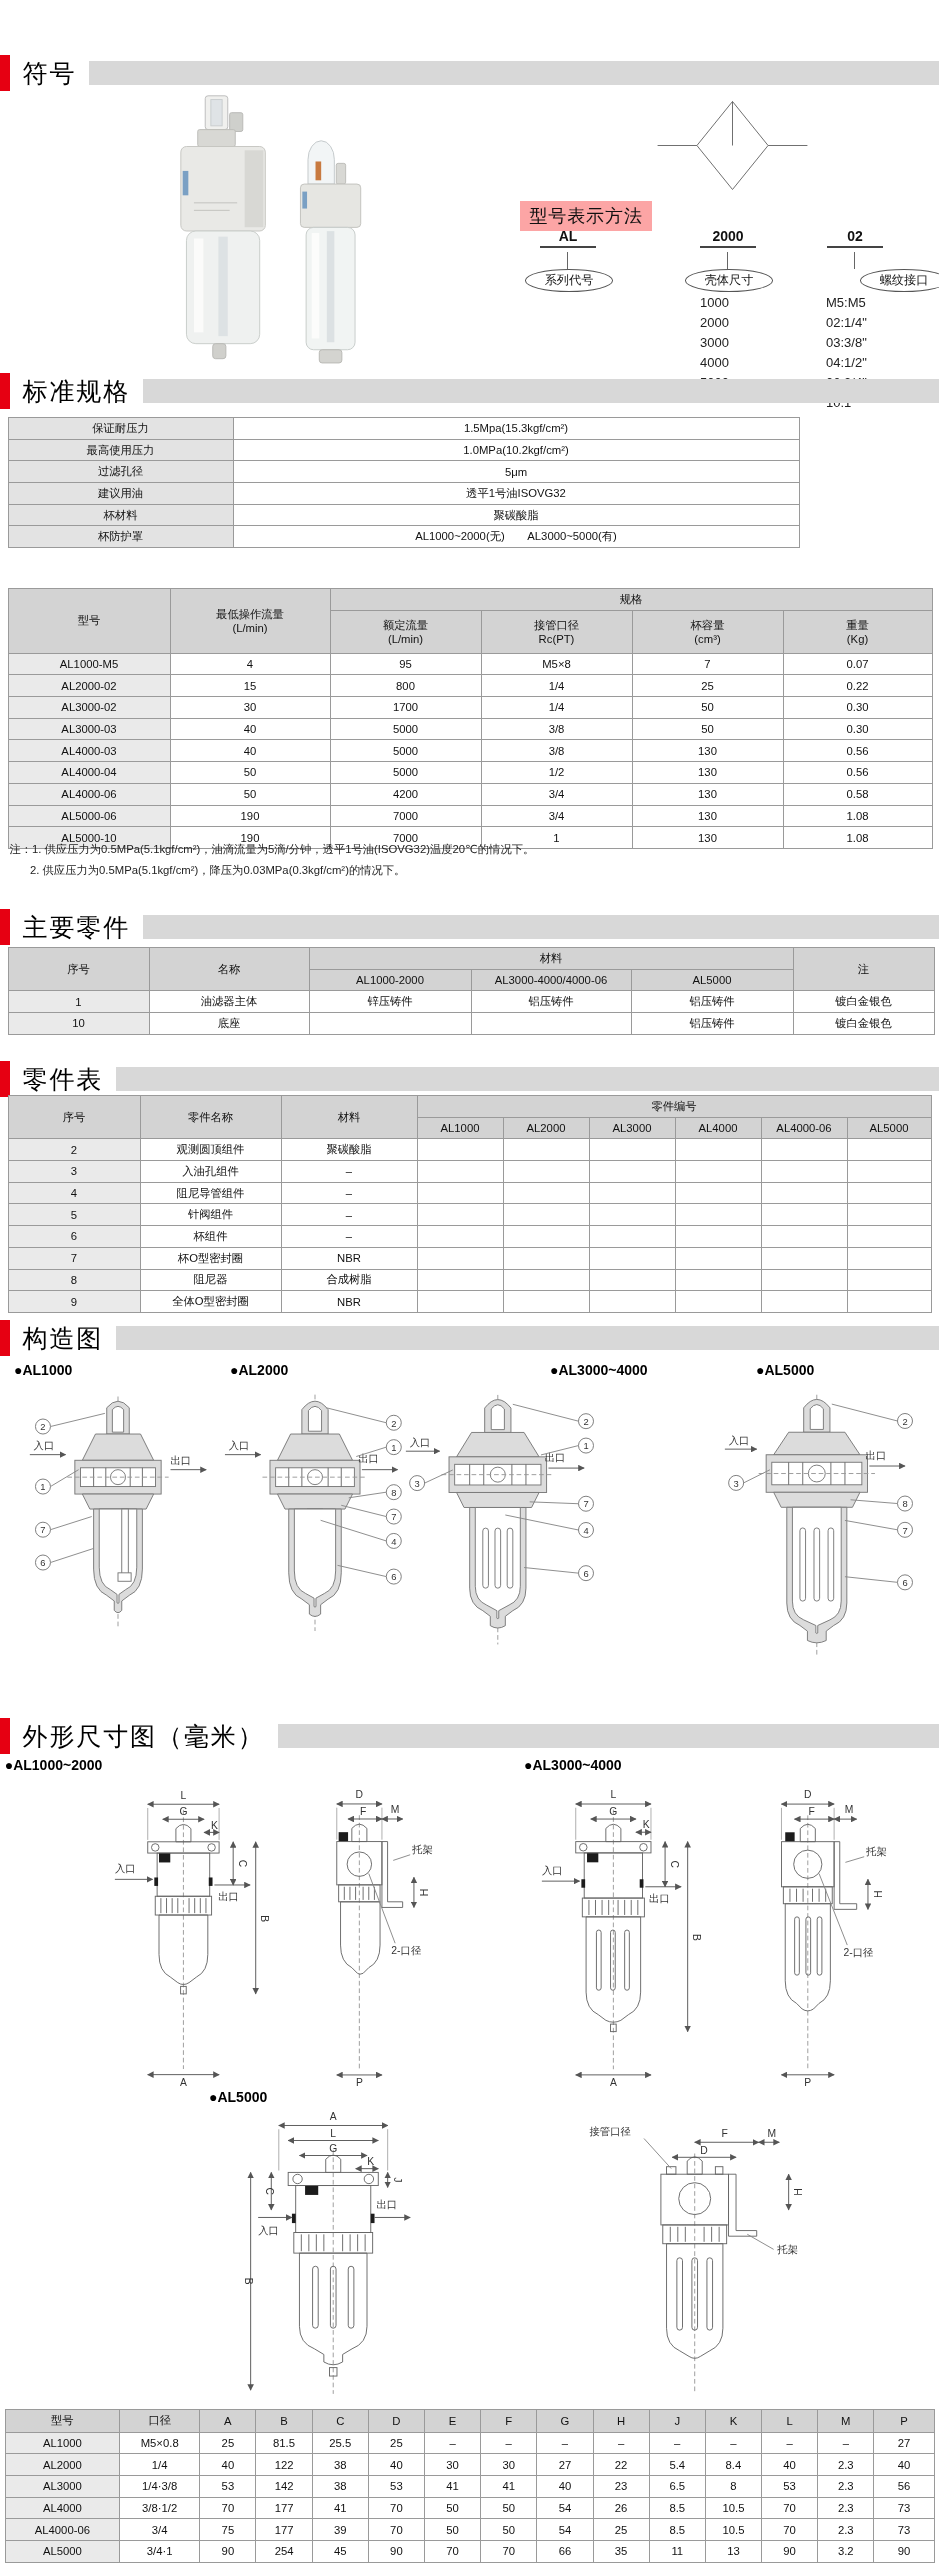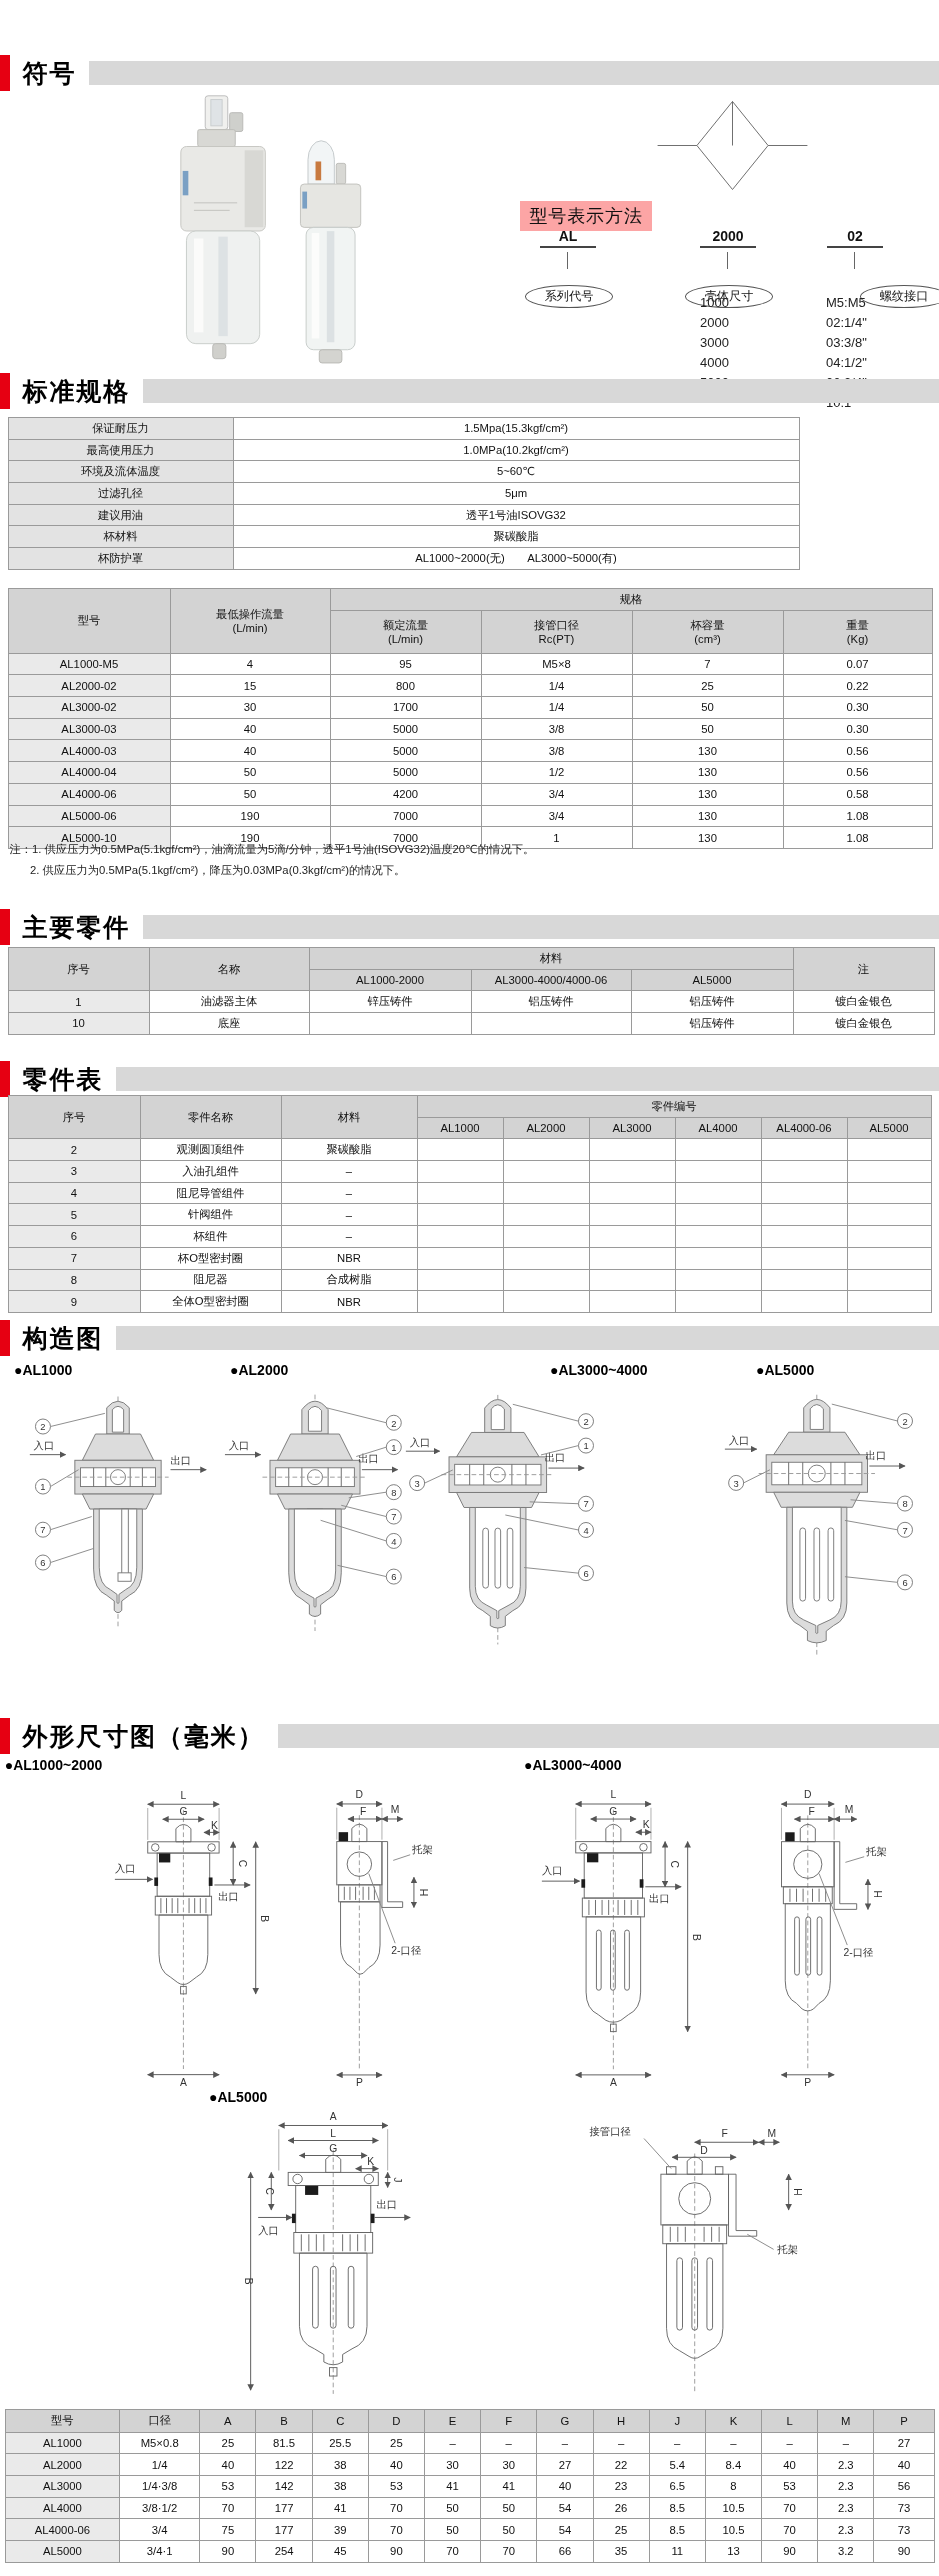--- a/index.html
+++ b/index.html
@@ -2,40 +2,40 @@
 <html style="font-size:15px"><head>
 <meta charset="utf-8">
 <style>
   html,body { margin:0; padding:0; background:#fff; }
   body { font-family:"Liberation Sans","DejaVu Sans",sans-serif; color:#111; }
   #canvas { position:relative; width:939px; height:2576px; background:#fff; overflow:hidden; }
 
   
   .sec { position:absolute; left:0; width:939px; height:38px; display:flex; align-items:center; }
   .sec .red { width:10.3px; height:36px; background:#e60012; margin-right:12.2px; flex:none; }
-  .sec .t { font-size:25px; font-weight:bold; color:#000; letter-spacing:1.9px; white-space:nowrap; }
+  .sec .t { font-size:25px; font-weight:normal; color:#000; letter-spacing:1.9px; white-space:nowrap; }
   .sec .bar { flex:1; height:24.4px; background:#d8d8d8; margin-left:13px; }
 
   
   table { border-collapse:collapse; table-layout:fixed; font-size:11.3px; position:absolute; }
   th,td { border:0.9px solid #9a9a9a; text-align:center; height:20.7px; padding:0 1.9px;
           overflow:hidden; white-space:nowrap; font-weight:normal; }
   thead th { background:#d3d3d3; }
   .shade1 tbody td:first-child { background:#eaeaea; }
 
   .kv td:first-child { background:#e3e3e3; }
 
   
   .desig-title { position:absolute; background:#fca5a5; font-size:18px; font-weight:normal;
                  padding:2.8px 9.4px; letter-spacing:0.9px; }
   .code { position:absolute; font-size:14px; font-weight:bold; text-align:center;
           border-bottom:2.8px double #444; padding-bottom:1.9px; }
   .vline { position:absolute; width:0.9px; background:#666; }
   .oval { position:absolute; border:0.9px solid #555; border-radius:50%; font-size:12.2px;
-          text-align:center; line-height:20.7px; height:20.7px;margin-top:16px; }
+          text-align:center; line-height:20.7px; height:20.7px; }
   .optlist { position:absolute; font-size:13px; line-height:20px; color:#222; }
 
   .note { position:absolute; font-size:11.3px; color:#222; white-space:nowrap; }
   .dlabel { position:absolute; font-size:14px; color:#000;font-weight:bold; }
 
   
   svg { position:absolute; overflow:visible; }
   svg .ln { stroke:#666; fill:none; stroke-width:1; }
   svg .fillg { fill:#dcdcdc; stroke:#777; stroke-width:1; }
   svg .fillw { fill:#fff; stroke:#777; stroke-width:1; }
@@ -145,24 +145,20 @@
         <col>
       </colgroup>
     <tbody>
         <tr>
           <td>保证耐压力</td>
           <td>1.5Mpa(15.3kgf/cm²)</td>
         </tr>
         <tr>
           <td>最高使用压力</td>
           <td>1.0MPa(10.2kgf/cm²)</td>
-        </tr>
-        <tr>
-          <td>环境及流体温度</td>
-          <td>5~60℃</td>
         </tr>
         <tr>
           <td>过滤孔径</td>
           <td>5μm</td>
         </tr>
         <tr>
           <td>建议用油</td>
           <td>透平1号油ISOVG32</td>
         </tr>
         <tr>

